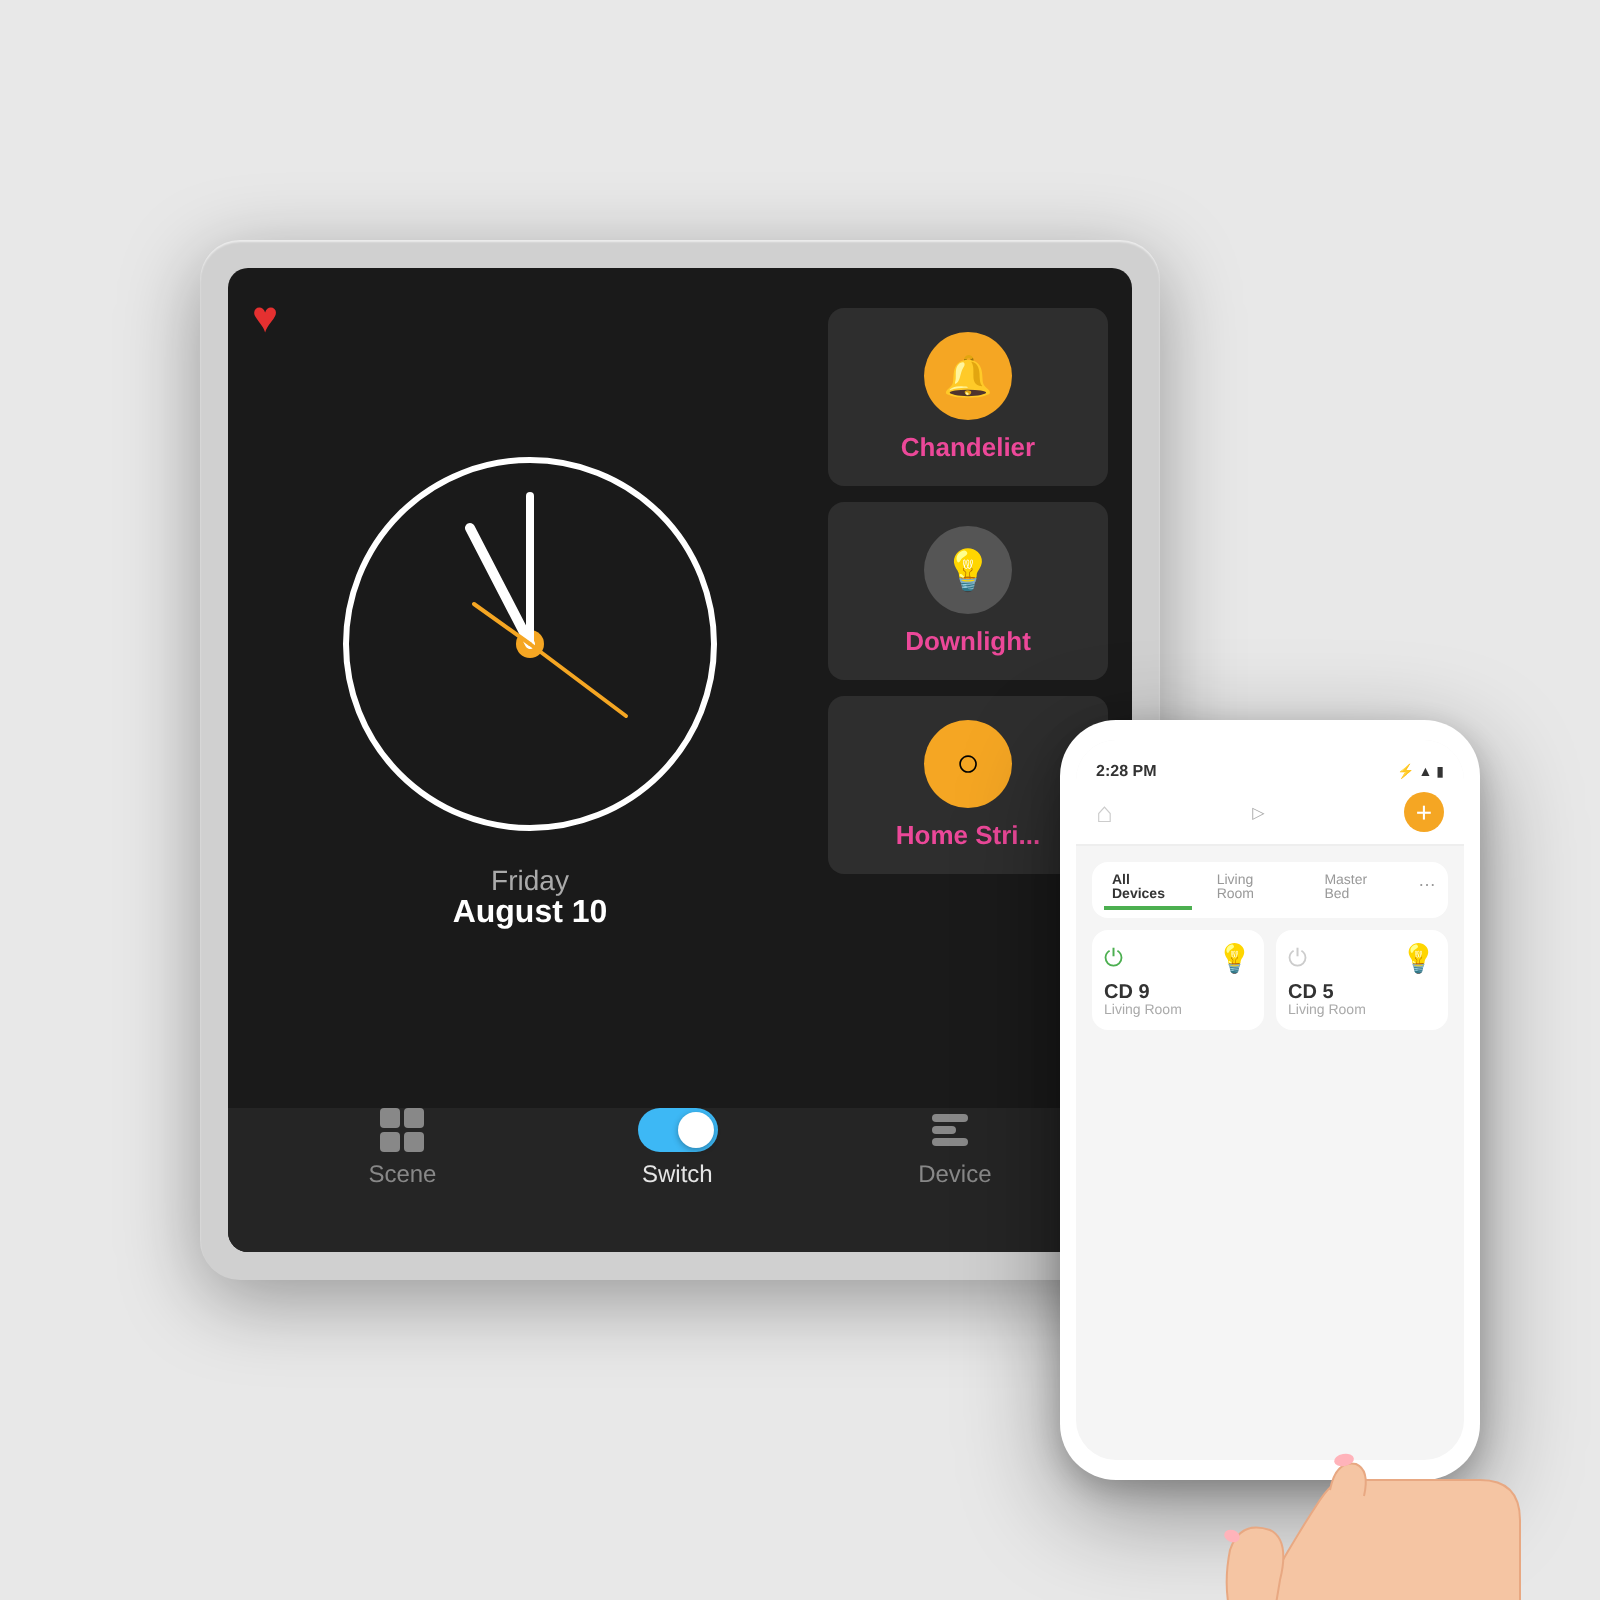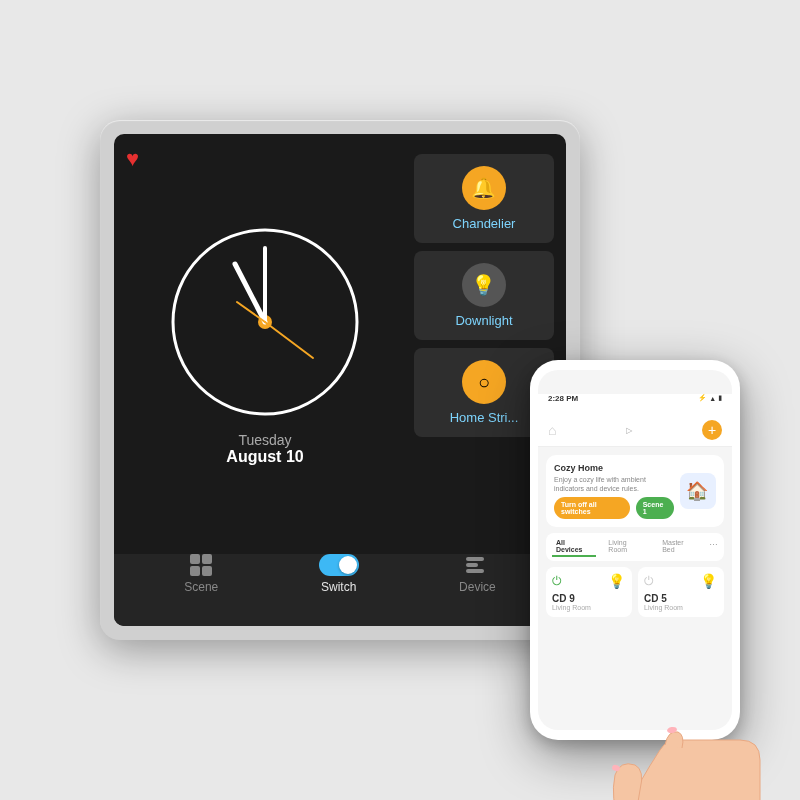--- a/index.html
+++ b/index.html
@@ -122,23 +122,23 @@
       align-items: center;
       justify-content: center;
       font-size: 20px;
     }
 
     .light-icon-circle.dim {
       background: #555;
     }
 
     .light-label {
-      color: #7dd3fc;
+      color: #ec4899;
       font-size: 13px;
-      font-weight: 400;
+      font-weight: 700;
     }
 
     
     .panel-nav {
       height: 72px;
       background: #252525;
       display: flex;
       align-items: flex-start;
       justify-content: space-around;
       padding: 0 20px;
@@ -210,26 +210,25 @@
       overflow: hidden;
       display: flex;
       flex-direction: column;
     }
 
     
     .phone-status-bar {
       background: #fff;
       height: 20px;
       display: flex;
-      align-items: flex-start;
+      align-items: flex-end;
       justify-content: space-between;
       padding: 0 10px;
       font-size: 8px;
       color: #333;
-      margin-top: 24px;
     }
 
     .status-time { font-weight: 600; font-size: 8px; }
     .status-icons { display: flex; gap: 2px; align-items: center; font-size: 7px; }
 
     
     .phone-top-bar {
       background: #fff;
       padding: 6px 10px;
       display: flex;
@@ -392,21 +391,21 @@
 
             <line x1="100" y1="100" x2="100" y2="26" stroke="white" stroke-width="4" stroke-linecap="round"></line>
 
             <line x1="100" y1="100" x2="148" y2="136" stroke="#f5a623" stroke-width="2" stroke-linecap="round"></line>
 
             <line x1="100" y1="100" x2="72" y2="80" stroke="#f5a623" stroke-width="2" stroke-linecap="round"></line>
           </svg>
         </div>
 
         <div class="date-info">
-          <div class="date-day">Tuesday</div>
+          <div class="date-day">Friday</div>
           <div class="date-full">August 10</div>
         </div>
       </div>
 
       <div class="light-controls">
 
         <div class="light-btn">
           <div class="light-icon-circle">🔔</div>
           <span class="light-label">Chandelier</span>
         </div>
@@ -470,31 +469,20 @@
       </div>
 
       <div class="phone-top-bar">
         <span class="home-icon-small">⌂</span>
         <span style="font-size:8px;color:#aaa;">▷</span>
         <div class="add-btn-phone">+</div>
       </div>
 
       <div class="phone-content">
 
-        <div class="cozy-home-card">
-          <div class="cozy-text-block">
-            <div class="cozy-title">Cozy Home</div>
-            <div class="cozy-desc">Enjoy a cozy life with ambient indicators and device rules.</div>
-            <div class="action-btns">
-              <div class="action-btn-orange">Turn off all switches</div>
-              <div class="action-btn-green">Scene 1</div>
-            </div>
-          </div>
-          <div class="cozy-icon-block">🏠</div>
-        </div>
 
         <div class="devices-tabs">
           <span class="tab-item active-tab">All Devices</span>
           <span class="tab-item">Living Room</span>
           <span class="tab-item">Master Bed</span>
           <span class="tab-dots">…</span>
         </div>
 
         <div class="device-grid">
 

